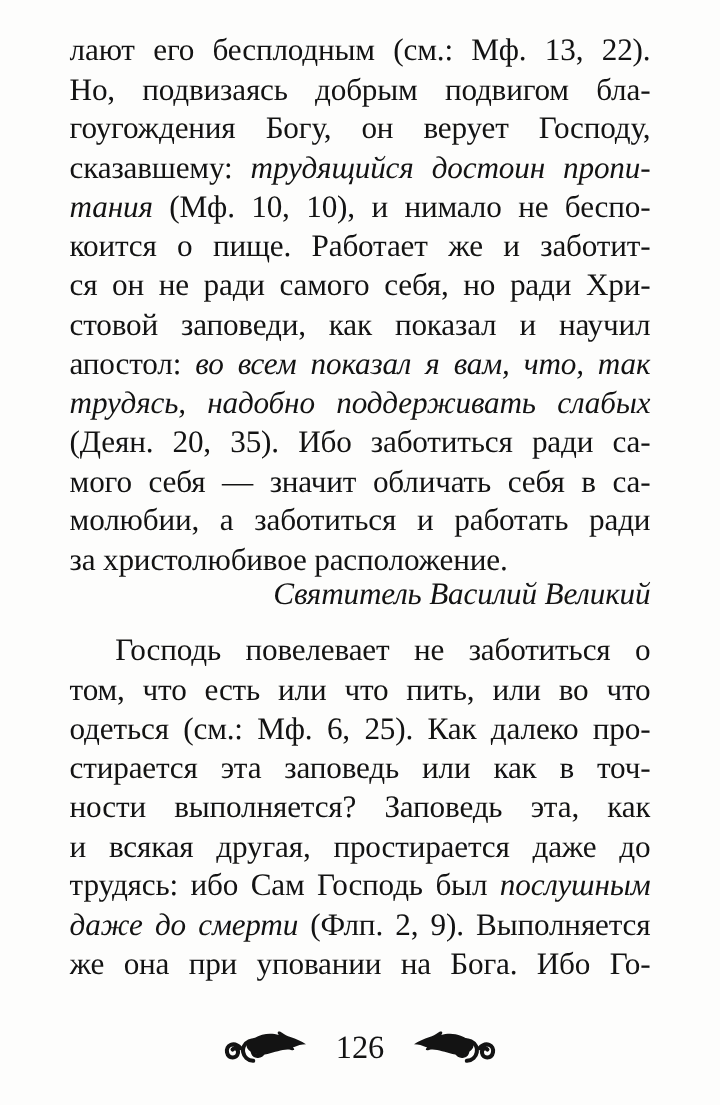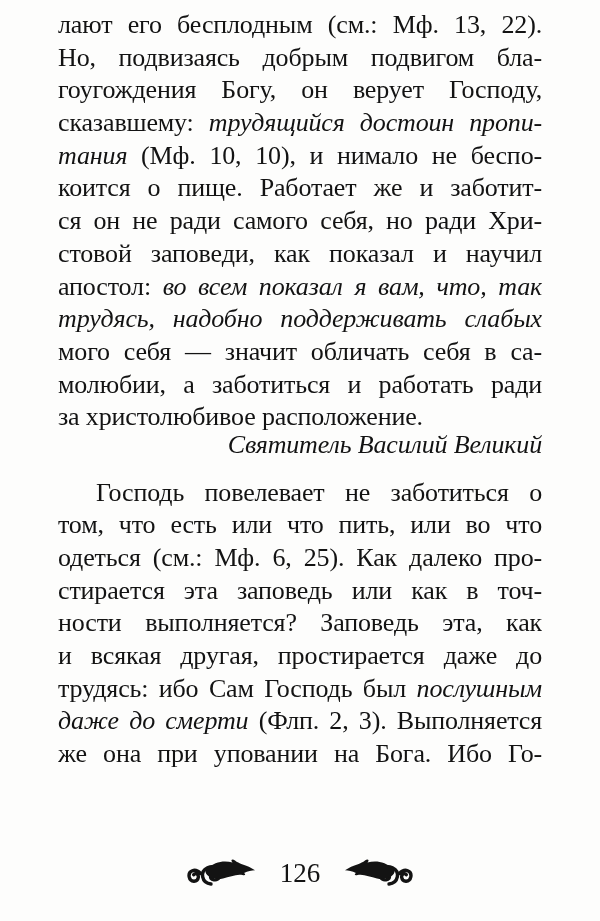--- a/index.html
+++ b/index.html
@@ -14,21 +14,21 @@
     position: relative;
     width: 600px;
     height: 921px;
     background: #fdfdfc;
     color: #131313;
     font-family: "Liberation Serif", "DejaVu Serif", serif;
   }
   .text-block {
     position: absolute;
     left: 58px;
-    top: 9px;
+    top: 26px;
     width: 484px;
     font-size: 26px;
     line-height: 32.7px;
     letter-spacing: -0.15px;
   }
   .line {
     text-align: justify;
     text-align-last: justify;
     height: 32.7px;
     overflow: hidden;
@@ -66,36 +66,37 @@
         <div class="line"><span class="seg">лают его бесплодным (см.: Мф. 13, 22).</span></div>
         <div class="line"><span class="seg">Но, подвизаясь добрым подвигом бла-</span></div>
         <div class="line"><span class="seg">гоугождения Богу, он верует Господу,</span></div>
         <div class="line"><span class="seg">сказавшему: </span><span class="seg-i">трудящийся достоин пропи-</span></div>
         <div class="line"><span class="seg-i">тания </span><span class="seg">(Мф. 10, 10), и нимало не беспо-</span></div>
         <div class="line"><span class="seg">коится о пище. Работает же и заботит-</span></div>
         <div class="line"><span class="seg">ся он не ради самого себя, но ради Хри-</span></div>
         <div class="line"><span class="seg">стовой заповеди, как показал и научил</span></div>
         <div class="line"><span class="seg">апостол: </span><span class="seg-i">во всем показал я вам, что, так</span></div>
         <div class="line"><span class="seg-i">трудясь, надобно поддерживать слабых</span></div>
+        <div class="line"><span class="seg">(Деян. 20, 35). Ибо заботиться ради са-</span></div>
         <div class="line"><span class="seg">мого себя — значит обличать себя в са-</span></div>
         <div class="line"><span class="seg">молюбии, а заботиться и работать ради</span></div>
         <div class="line align-left"><span class="seg">за христолюбивое расположение.</span></div>
       </div>
       <div class="block attribution">
         <div class="line align-right"><span class="seg-i">Святитель Василий Великий</span></div>
       </div>
       <div class="block para-gap">
         <div class="line indent"><span class="seg">Господь повелевает не заботиться о</span></div>
         <div class="line"><span class="seg">том, что есть или что пить, или во что</span></div>
         <div class="line"><span class="seg">одеться (см.: Мф. 6, 25). Как далеко про-</span></div>
         <div class="line"><span class="seg">стирается эта заповедь или как в точ-</span></div>
         <div class="line"><span class="seg">ности выполняется? Заповедь эта, как</span></div>
         <div class="line"><span class="seg">и всякая другая, простирается даже до</span></div>
         <div class="line"><span class="seg">трудясь: ибо Сам Господь был </span><span class="seg-i">послушным</span></div>
-        <div class="line"><span class="seg-i">даже до смерти </span><span class="seg">(Флп. 2, 3). Выполняется</span></div>
+        <div class="line"><span class="seg-i">даже до смерти </span><span class="seg">(Флп. 2, 9). Выполняется</span></div>
         <div class="line"><span class="seg">же она при уповании на Бога. Ибо Го-</span></div>
       </div>
     </div>
 
   <div class="footer">
     <span class="orn">
       <svg viewBox="0 0 70 30" width="70" height="30" aria-hidden="true">
         <g fill="none" stroke="#131313" stroke-width="3.4" stroke-linecap="round">
           <path d="M13.5 15.5 C8 9.5 1 13 2.2 19 C3.3 24.5 10.5 24.5 11.3 19.5 C11.9 16 8.5 14.6 6.8 16.6"></path>
           <path d="M24 26 C14.5 25 12.5 13.5 20.5 9.8 C28.5 6.2 36 12.5 32.5 19 C30 23.6 23 22.4 23.6 17.4 C24 14.4 27.2 13.6 29 15.2"></path>

